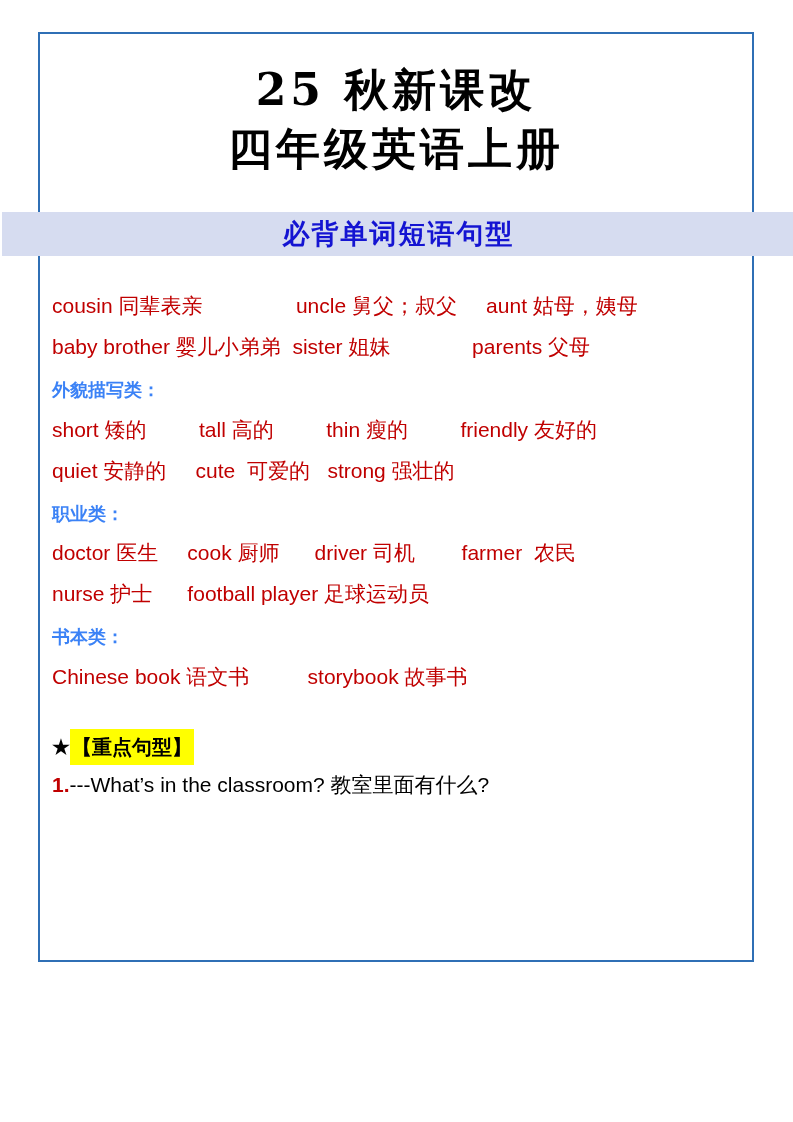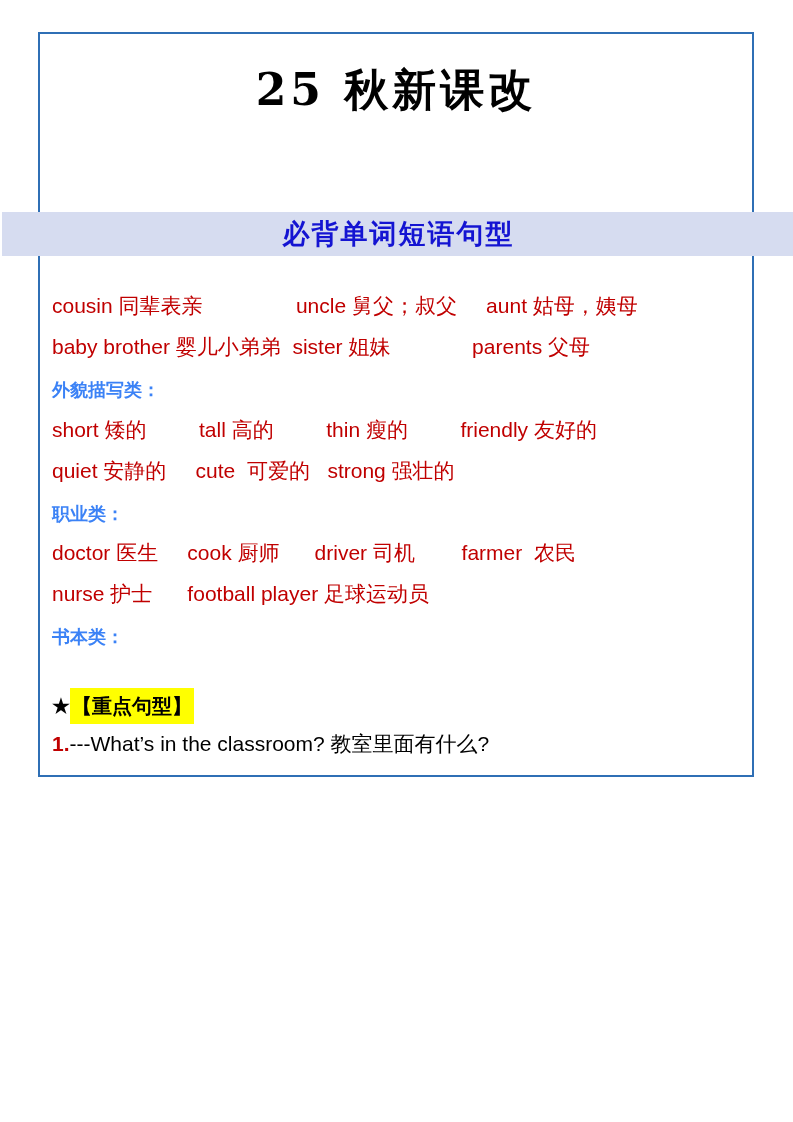--- a/index.html
+++ b/index.html
@@ -12,21 +12,21 @@
     height: 1122px;
     font-family: "Liberation Sans", sans-serif;
     position: relative;
     overflow: hidden;
   }
   .page-frame {
     position: absolute;
     left: 38px;
     top: 32px;
     width: 716px;
-    height: 745px;
+    height: 930px;
     border: 2px solid #2f6fb5;
     box-sizing: border-box;
   }
   .title-block {
     margin-top: 26px;
     text-align: center;
   }
   .title-line {
     font-family: "DejaVu Serif", serif;
     font-weight: bold;
@@ -95,40 +95,42 @@
   }
   .spacer-sm { height: 10px; }
 </style>
 </head>
 <body>
 
 <div class="page-frame">
 
   <div class="title-block">
     <div class="title-line">25 秋新课改</div>
+    <div class="title-line">四年级英语上册</div>
   </div>
 
   <div class="subtitle-bar">
     <span class="subtitle-text">必背单词短语句型</span>
   </div>
 
   <div class="content">
 
     <div class="vocab-line">cousin 同辈表亲                uncle 舅父；叔父     aunt 姑母，姨母</div>
     <div class="vocab-line">baby brother 婴儿小弟弟  sister 姐妹              parents 父母</div>
 
     <div class="section-head">外貌描写类：</div>
     <div class="vocab-line">short 矮的         tall 高的         thin 瘦的         friendly 友好的</div>
     <div class="vocab-line">quiet 安静的     cute  可爱的   strong 强壮的</div>
 
     <div class="section-head">职业类：</div>
     <div class="vocab-line">doctor 医生     cook 厨师      driver 司机        farmer  农民</div>
     <div class="vocab-line">nurse 护士      football player 足球运动员</div>
 
     <div class="section-head">书本类：</div>
+    <div class="vocab-line">Chinese book 语文书          storybook 故事书</div>
 
     <div class="spacer-sm"></div>
 
     <div class="key-head">
       <span>★</span><span class="hl">【重点句型】</span>
     </div>
 
     <div class="sentence">
       <span class="num">1.</span><span>---What’s in the classroom?  教室里面有什么?</span>
     </div>

